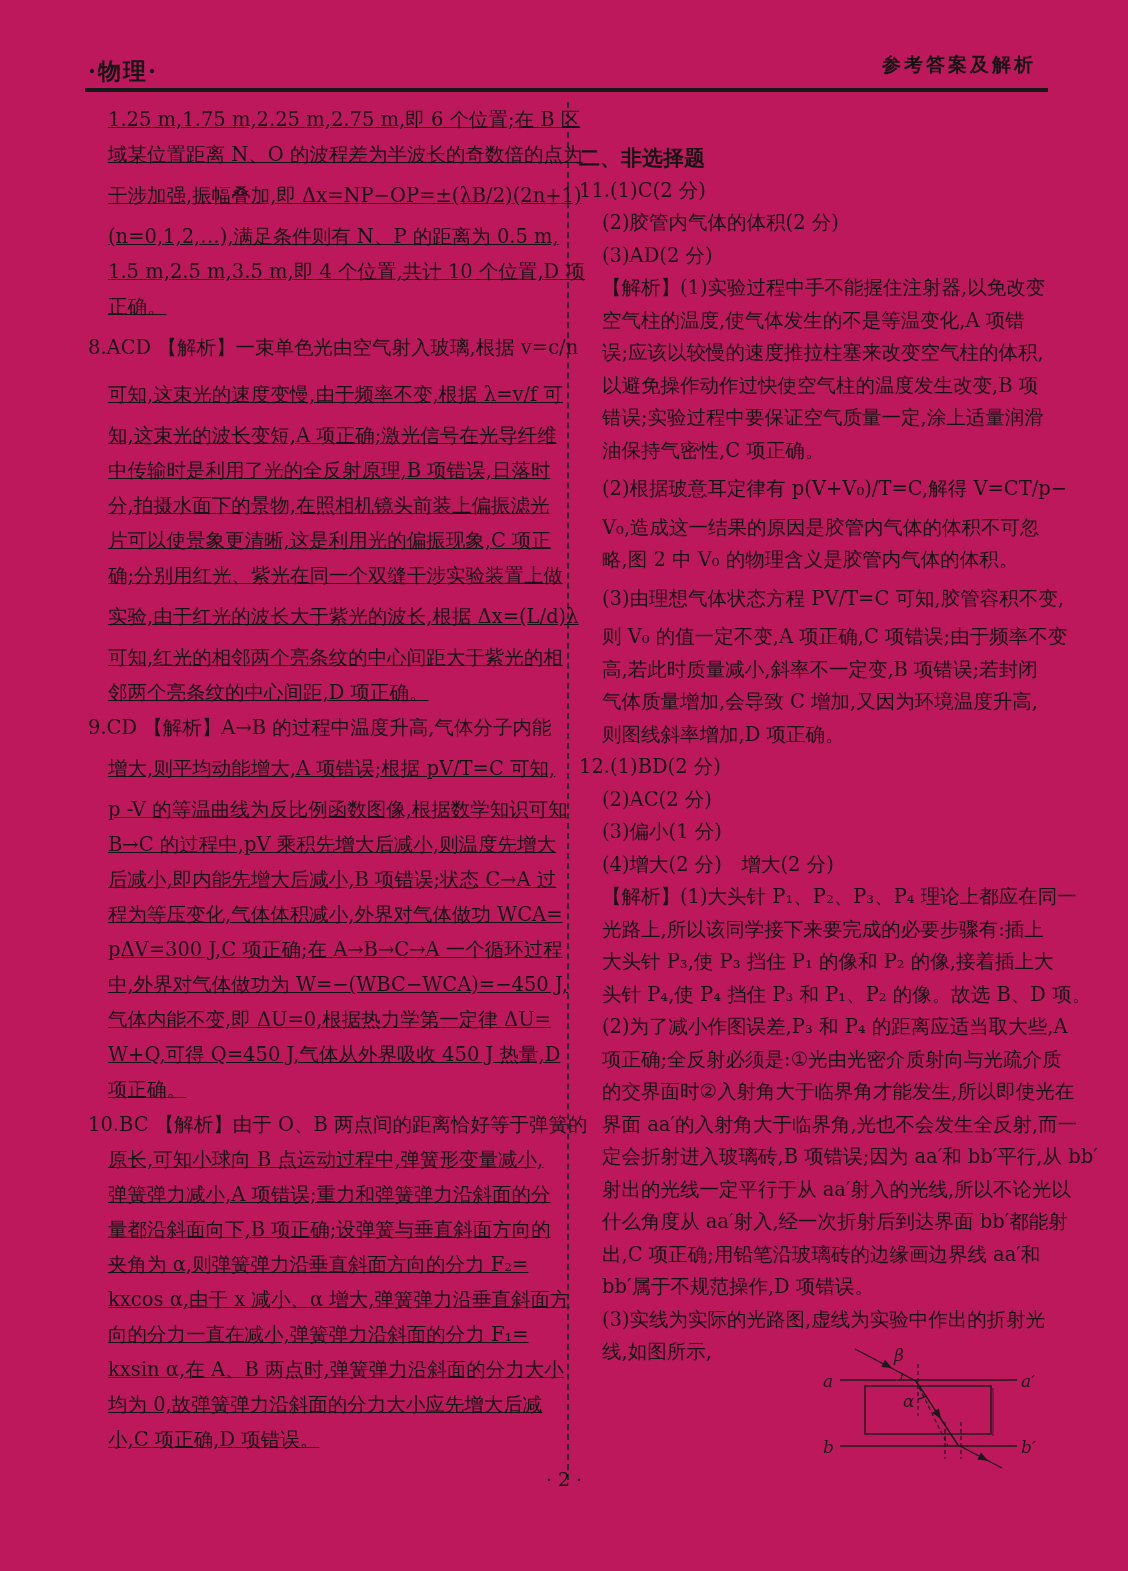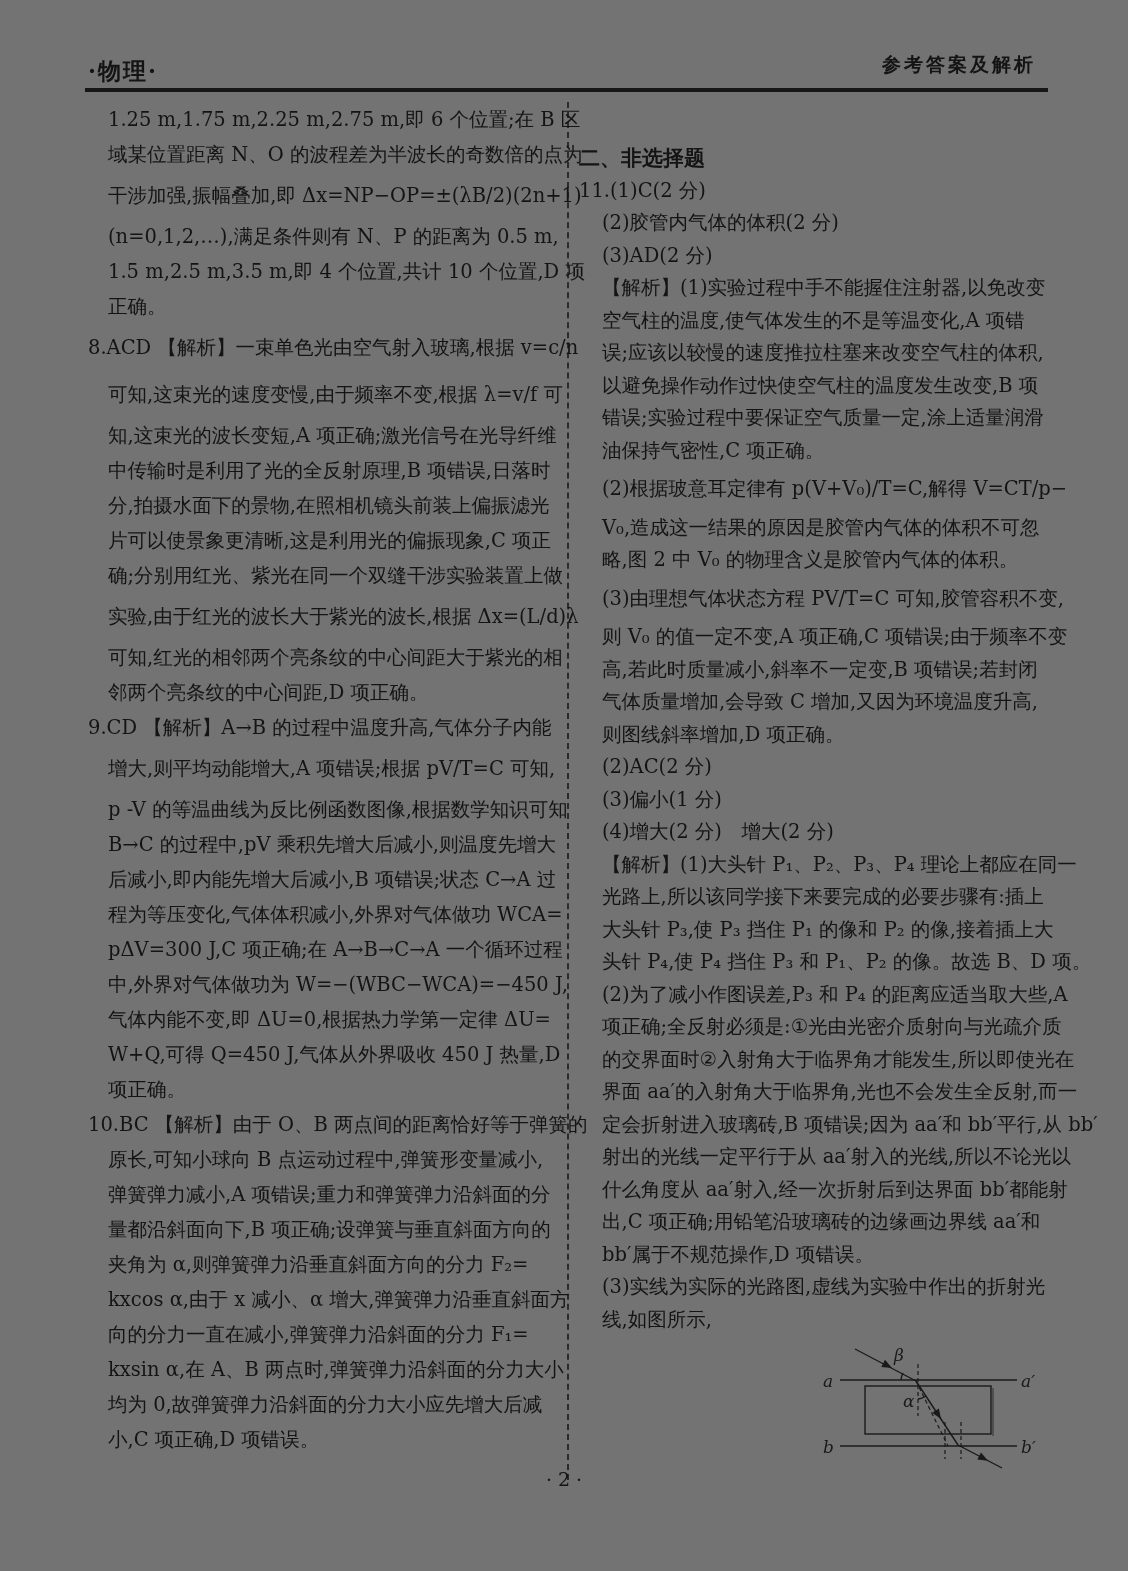--- a/index.html
+++ b/index.html
@@ -1,27 +1,27 @@
 <!DOCTYPE html>
 <html><head>
 <meta charset="utf-8">
 <style>
   html,body{margin:0;padding:0;background:#e8e8e8;}
-  .page{position:relative;width:1128px;height:1571px;margin:0 auto;background:#737373;
+  .page{position:relative;width:1128px;height:1571px;margin:0 auto;background:#be185d;
         font-family:"DejaVu Serif","DejaVu Sans",serif;color:#141414;overflow:hidden;}
   .hdr-left{position:absolute;left:88px;top:56px;font-size:23px;font-weight:bold;letter-spacing:2px;}
   .hdr-right{position:absolute;right:92px;top:52px;font-size:19px;font-weight:bold;letter-spacing:3px;}
   .hdr-rule{position:absolute;left:85px;right:80px;top:88px;height:4px;background:#161616;}
   .divider{position:absolute;left:567px;top:102px;height:1378px;width:0;border-left:2px dashed #2b2b2b;}
   .col{position:absolute;top:102px;font-size:19.5px;white-space:nowrap;}
   .col-left{left:86px;width:478px;line-height:35px;}
   .col-right{left:579px;width:468px;line-height:32.5px;margin-top:40px;}
   .line{min-height:1em;}
   .col-left .ind0{padding-left:2px;}
-  .col-left .ind1{padding-left:22px;}
+  .col-left .ind1{padding-left:22px;text-decoration:underline;}
   .col-right .ind0{padding-left:0;}
   .col-right .ind1{padding-left:23px;}
   .tall{padding-top:6px;padding-bottom:6px;}
   .bold{font-weight:bold;font-size:21px;}
   .figure-wrap{margin:4px 0 0 108px;width:272px;height:176px;}
   .pagenum{position:absolute;left:0;right:0;top:1468px;text-align:center;font-size:19px;}
   svg text{font-family:"DejaVu Serif","DejaVu Sans",serif;font-style:italic;font-size:17px;fill:#1a1a1a;}
   svg .geo{stroke:#1a1a1a;stroke-width:1.4;fill:none;}
   svg .dash{stroke:#1a1a1a;stroke-width:1.2;fill:none;stroke-dasharray:4 3;}
   svg .ah{fill:#1a1a1a;stroke:none;}
@@ -89,20 +89,21 @@
       <div class="line ind1">错误;实验过程中要保证空气质量一定,涂上适量润滑</div>
       <div class="line ind1">油保持气密性,C 项正确。</div>
       <div class="line ind1 tall">(2)根据玻意耳定律有 p(V+V₀)/T=C,解得 V=CT/p−</div>
       <div class="line ind1">V₀,造成这一结果的原因是胶管内气体的体积不可忽</div>
       <div class="line ind1">略,图 2 中 V₀ 的物理含义是胶管内气体的体积。</div>
       <div class="line ind1 tall">(3)由理想气体状态方程 PV/T=C 可知,胶管容积不变,</div>
       <div class="line ind1">则 V₀ 的值一定不变,A 项正确,C 项错误;由于频率不变</div>
       <div class="line ind1">高,若此时质量减小,斜率不一定变,B 项错误;若封闭</div>
       <div class="line ind1">气体质量增加,会导致 C 增加,又因为环境温度升高,</div>
       <div class="line ind1">则图线斜率增加,D 项正确。</div>
+      <div class="line ind0">12.(1)BD(2 分)</div>
       <div class="line ind1">(2)AC(2 分)</div>
       <div class="line ind1">(3)偏小(1 分)</div>
       <div class="line ind1">(4)增大(2 分)　增大(2 分)</div>
       <div class="line ind1">【解析】(1)大头针 P₁、P₂、P₃、P₄ 理论上都应在同一</div>
       <div class="line ind1">光路上,所以该同学接下来要完成的必要步骤有:插上</div>
       <div class="line ind1">大头针 P₃,使 P₃ 挡住 P₁ 的像和 P₂ 的像,接着插上大</div>
       <div class="line ind1">头针 P₄,使 P₄ 挡住 P₃ 和 P₁、P₂ 的像。故选 B、D 项。</div>
       <div class="line ind1">(2)为了减小作图误差,P₃ 和 P₄ 的距离应适当取大些,A</div>
       <div class="line ind1">项正确;全反射必须是:①光由光密介质射向与光疏介质</div>
       <div class="line ind1">的交界面时②入射角大于临界角才能发生,所以即使光在</div>

